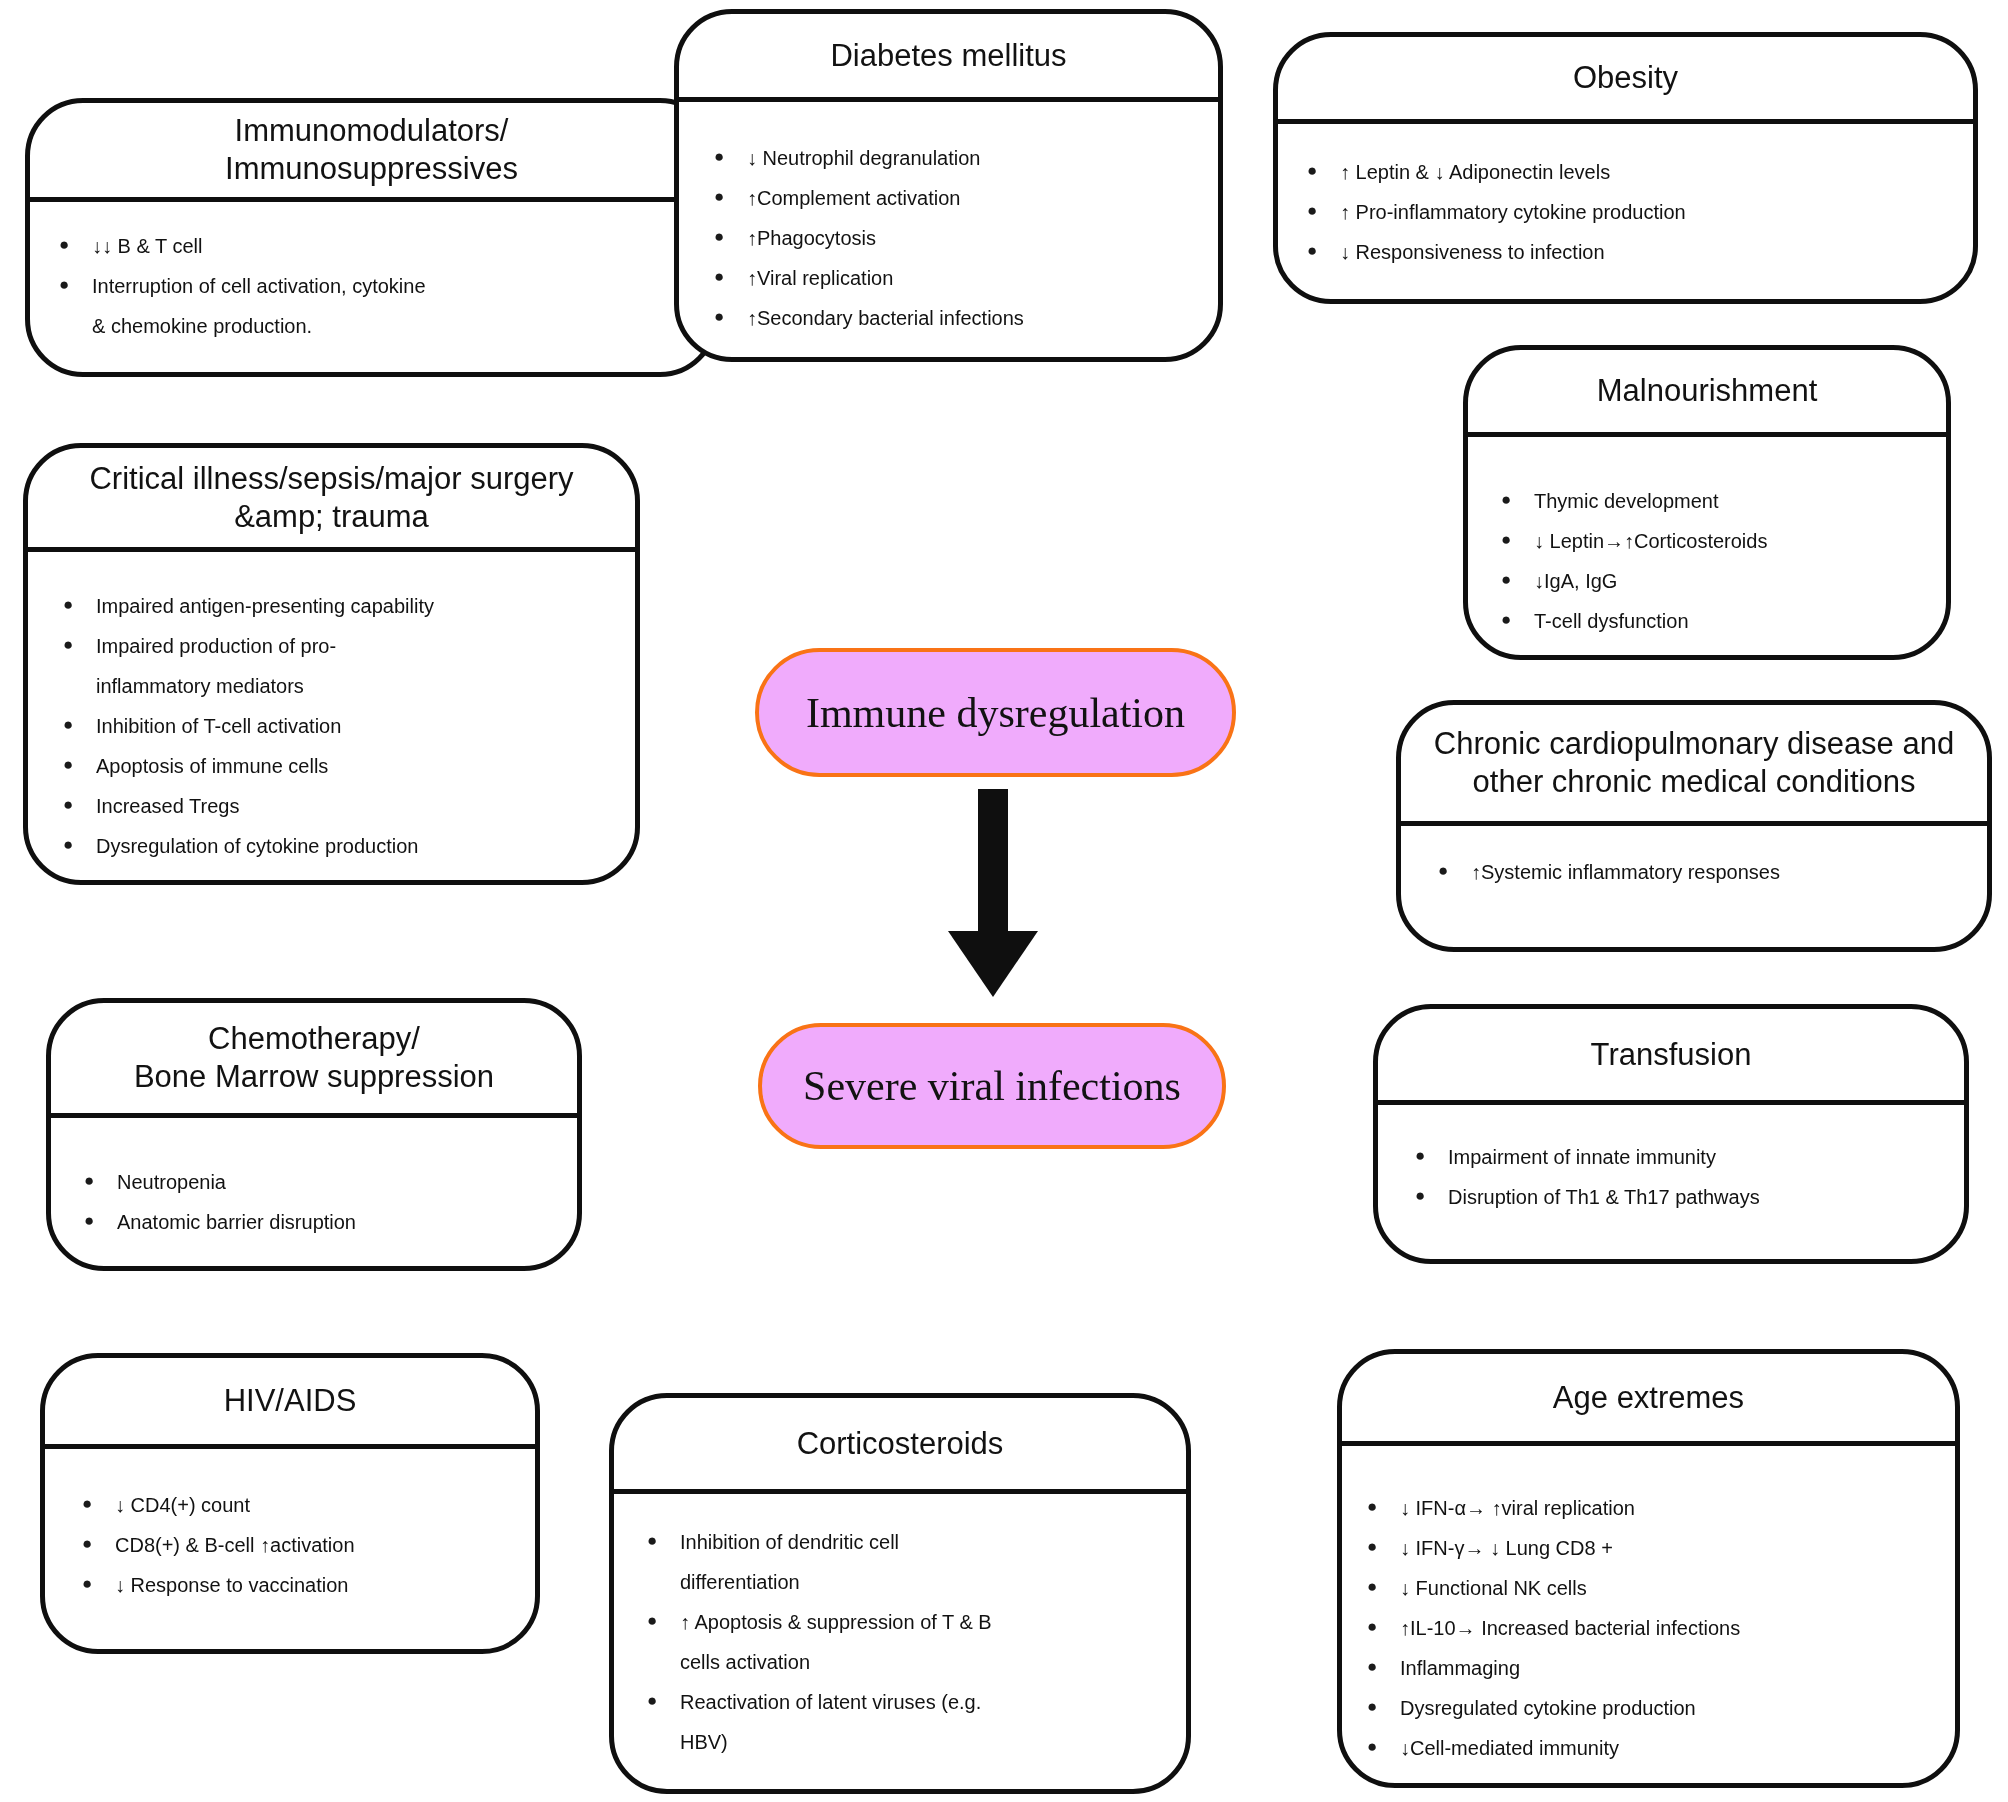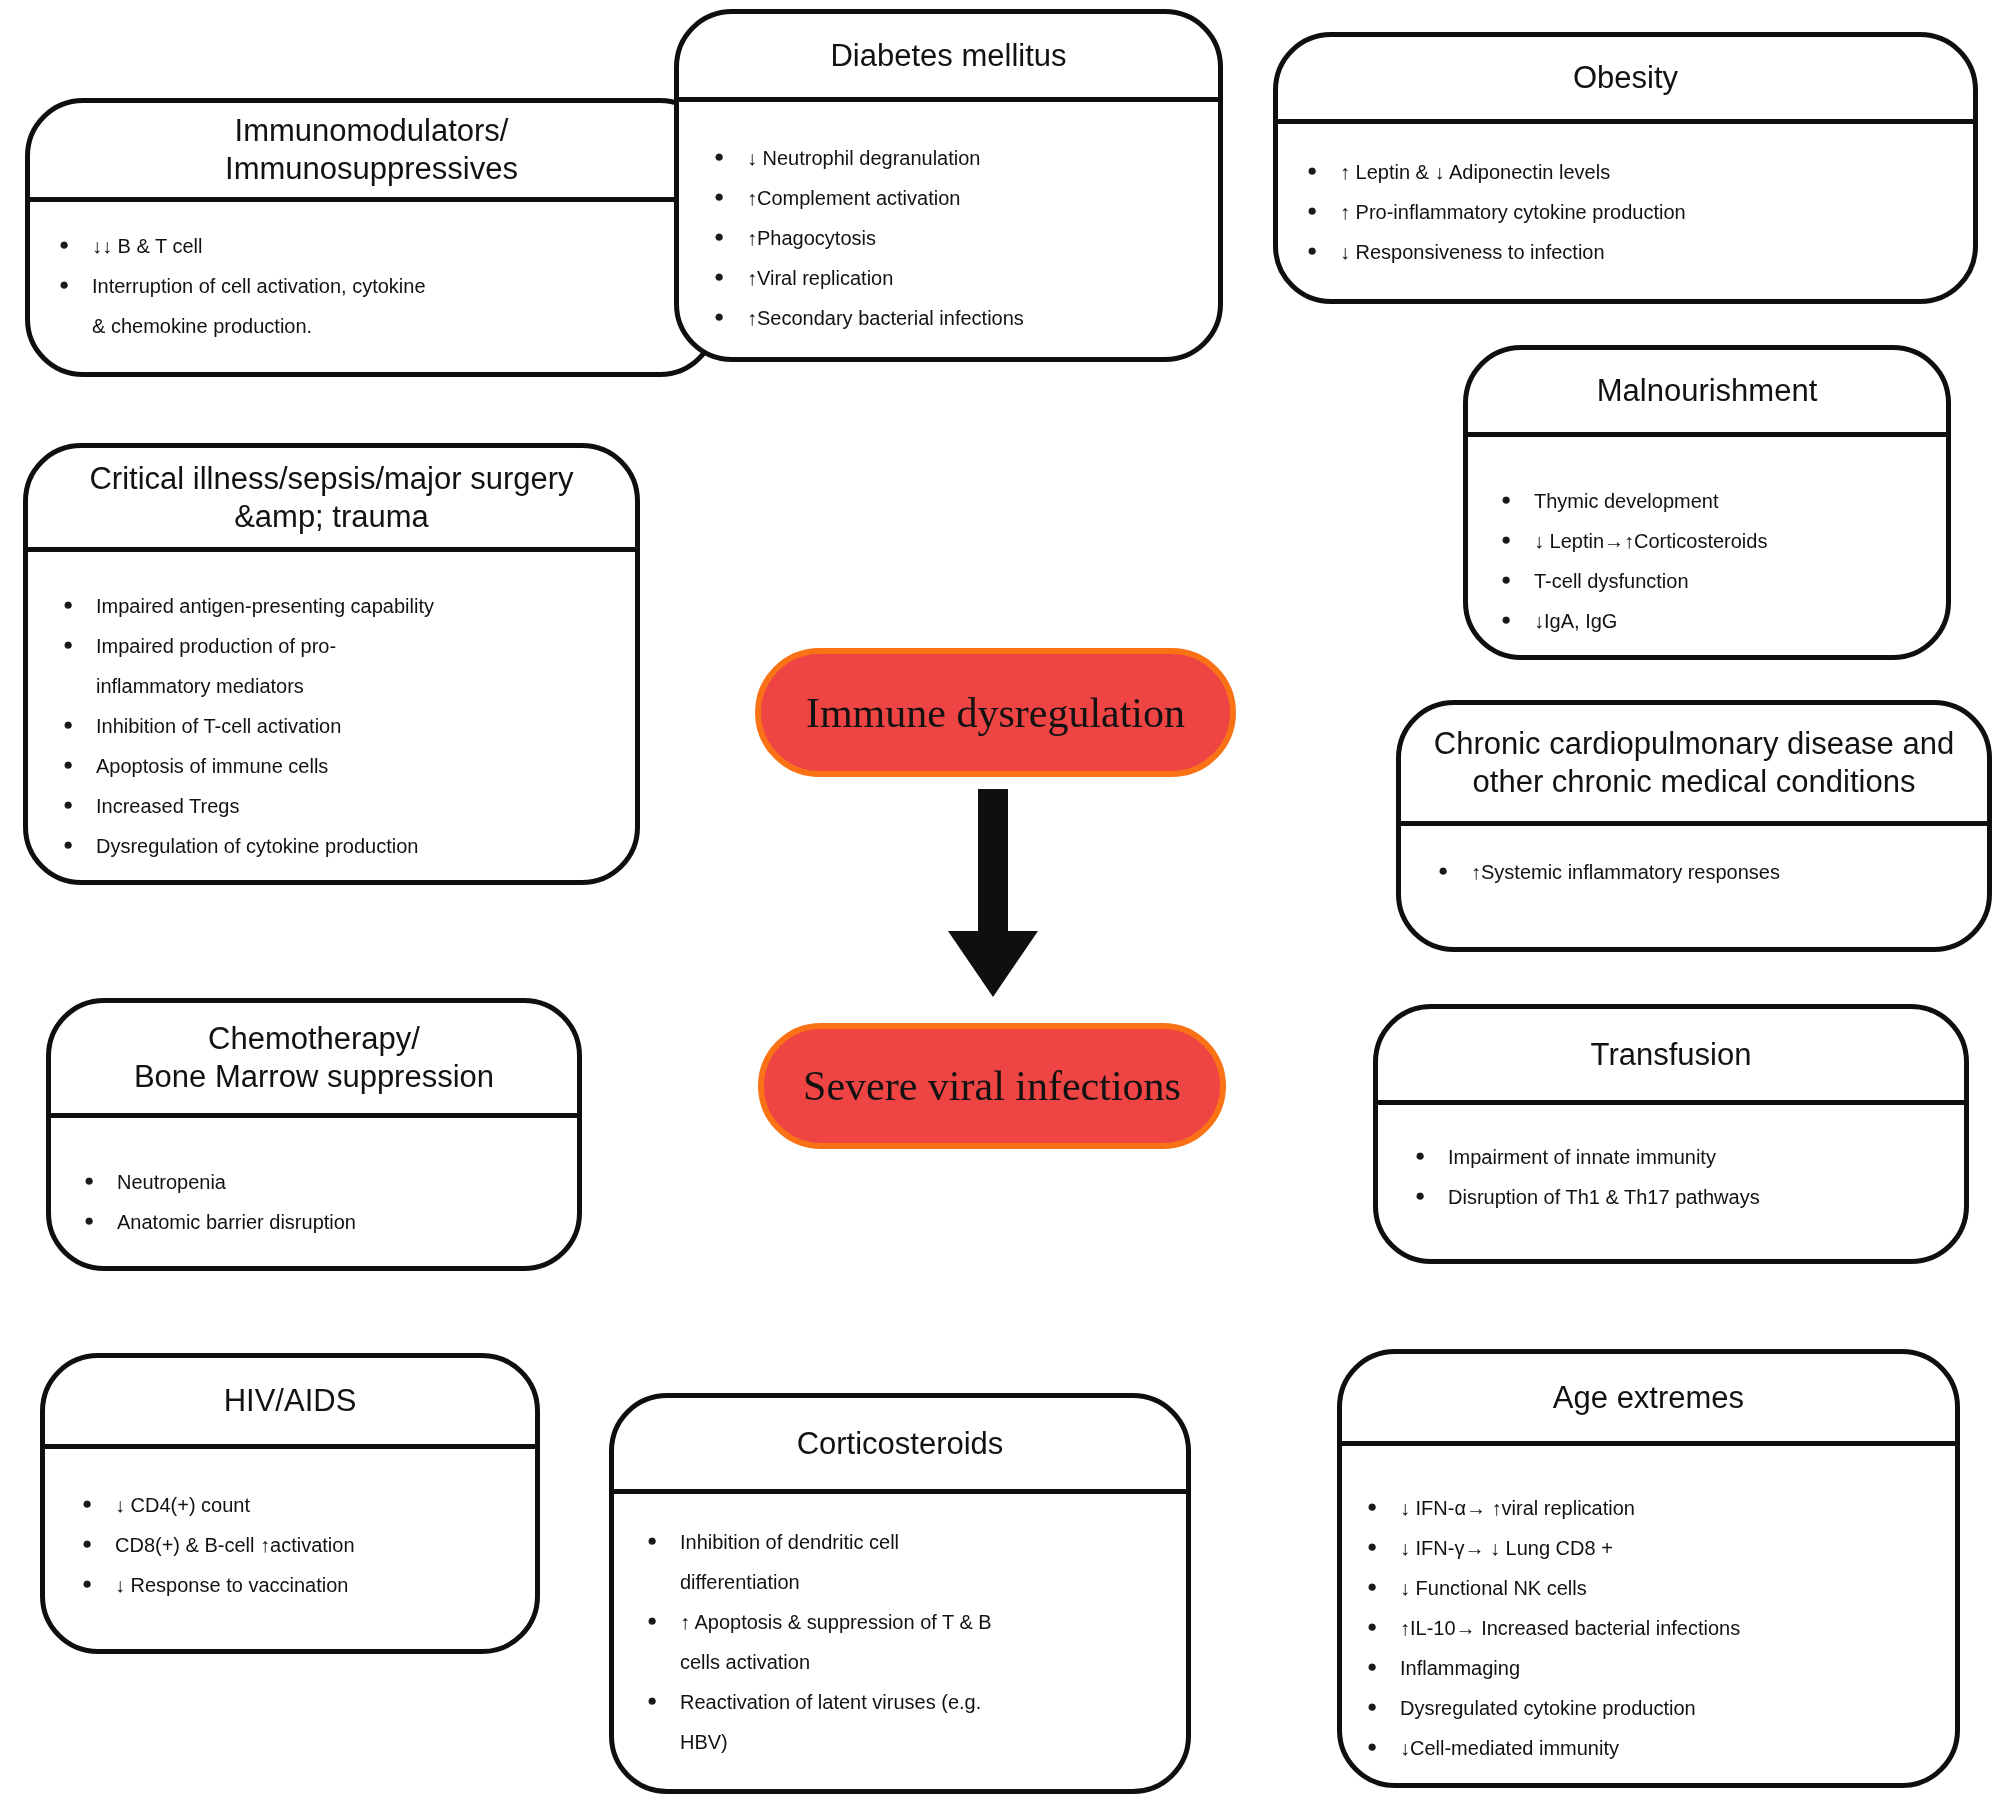--- a/index.html
+++ b/index.html
@@ -53,22 +53,22 @@
   #b7{left:46px;top:998px;width:536px;height:273px}  #b7 .title{height:115px}  #b7 .bullets{padding:44px 6px 0 30px}
   #b8{left:1373px;top:1004px;width:596px;height:260px}#b8 .title{height:96px}  #b8 .bullets{padding:32px 6px 0 34px}
   #b9{left:40px;top:1353px;width:500px;height:301px} #b9 .title{height:91px}   #b9 .bullets{padding:36px 6px 0 34px}
   #b10{left:609px;top:1393px;width:582px;height:401px}#b10 .title{height:96px} #b10 .bullets{padding:28px 6px 0 30px}
   #b11{left:1337px;top:1349px;width:623px;height:439px}#b11 .title{height:92px}#b11 .bullets{padding:42px 6px 0 22px}
 
   
   .pill{
     position:absolute;
     box-sizing:border-box;
-    background:#ef4444;
-    border:6px solid #f97316;
+    background:#f0abfc;
+    border:4px solid #f97316;
     border-radius:70px;
     display:flex;align-items:center;justify-content:center;
     font-family:"Liberation Serif", serif;
     font-size:42px;
     text-align:center;
   }
   #pill-cause{left:755px;top:648px;width:481px;height:129px}
   #pill-effect{left:758px;top:1023px;width:468px;height:126px}
 
   
@@ -114,22 +114,22 @@
         <li>↑ Pro-inflammatory cytokine production</li>
         <li>↓ Responsiveness to infection</li>
       </ul>
   </div>
 
   <div class="node" id="b4">
     <div class="title">Malnourishment</div>
     <ul class="bullets">
         <li>Thymic development</li>
         <li>↓ Leptin→↑Corticosteroids</li>
+        <li>↓IgA, IgG</li>
         <li>T-cell dysfunction</li>
-        <li>↓IgA, IgG</li>
       </ul>
   </div>
 
   <div class="node" id="b5">
     <div class="title">Critical illness/sepsis/major surgery
 &amp;amp; trauma</div>
     <ul class="bullets">
         <li>Impaired antigen-presenting capability</li>
         <li>Impaired production of pro-
 inflammatory mediators</li>

